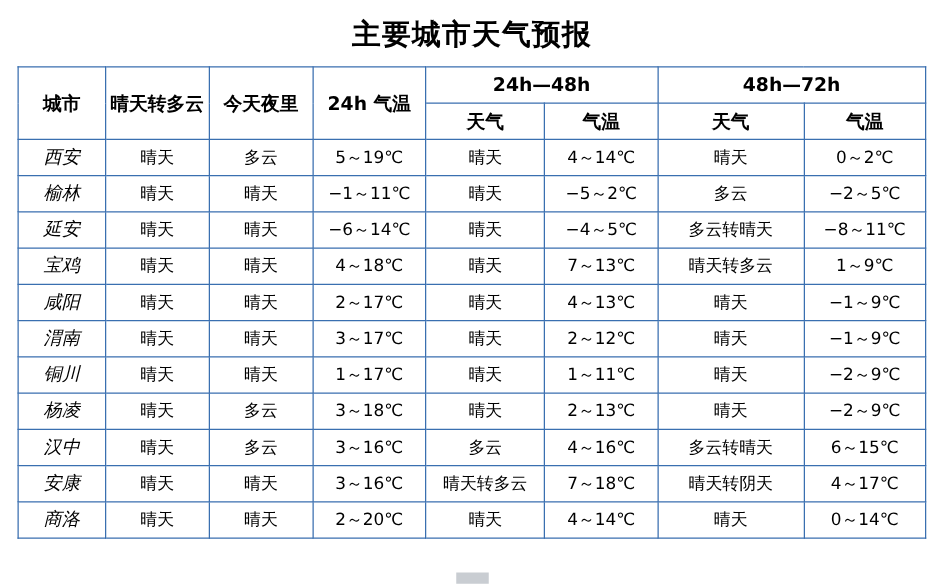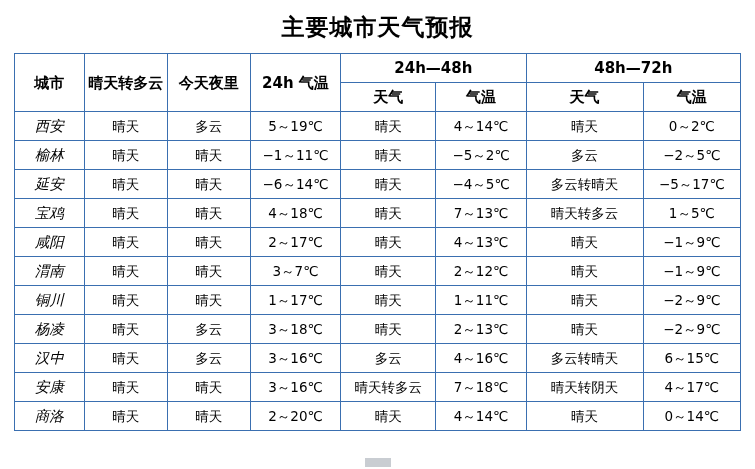--- a/index.html
+++ b/index.html
@@ -143,47 +143,47 @@
           <td class="val">−2～5℃</td>
         </tr>
         <tr>
           <td class="city">延安</td>
           <td class="val">晴天</td>
           <td class="val">晴天</td>
           <td class="val">−6～14℃</td>
           <td class="val">晴天</td>
           <td class="val">−4～5℃</td>
           <td class="val">多云转晴天</td>
-          <td class="val">−5～17℃</td>
+          <td class="val">−8～11℃</td>
         </tr>
         <tr>
           <td class="city">宝鸡</td>
           <td class="val">晴天</td>
           <td class="val">晴天</td>
           <td class="val">4～18℃</td>
           <td class="val">晴天</td>
           <td class="val">7～13℃</td>
           <td class="val">晴天转多云</td>
-          <td class="val">1～5℃</td>
+          <td class="val">1～9℃</td>
         </tr>
         <tr>
           <td class="city">咸阳</td>
           <td class="val">晴天</td>
           <td class="val">晴天</td>
           <td class="val">2～17℃</td>
           <td class="val">晴天</td>
           <td class="val">4～13℃</td>
           <td class="val">晴天</td>
           <td class="val">−1～9℃</td>
         </tr>
         <tr>
           <td class="city">渭南</td>
           <td class="val">晴天</td>
           <td class="val">晴天</td>
-          <td class="val">3～7℃</td>
+          <td class="val">3～17℃</td>
           <td class="val">晴天</td>
           <td class="val">2～12℃</td>
           <td class="val">晴天</td>
           <td class="val">−1～9℃</td>
         </tr>
         <tr>
           <td class="city">铜川</td>
           <td class="val">晴天</td>
           <td class="val">晴天</td>
           <td class="val">1～17℃</td>

